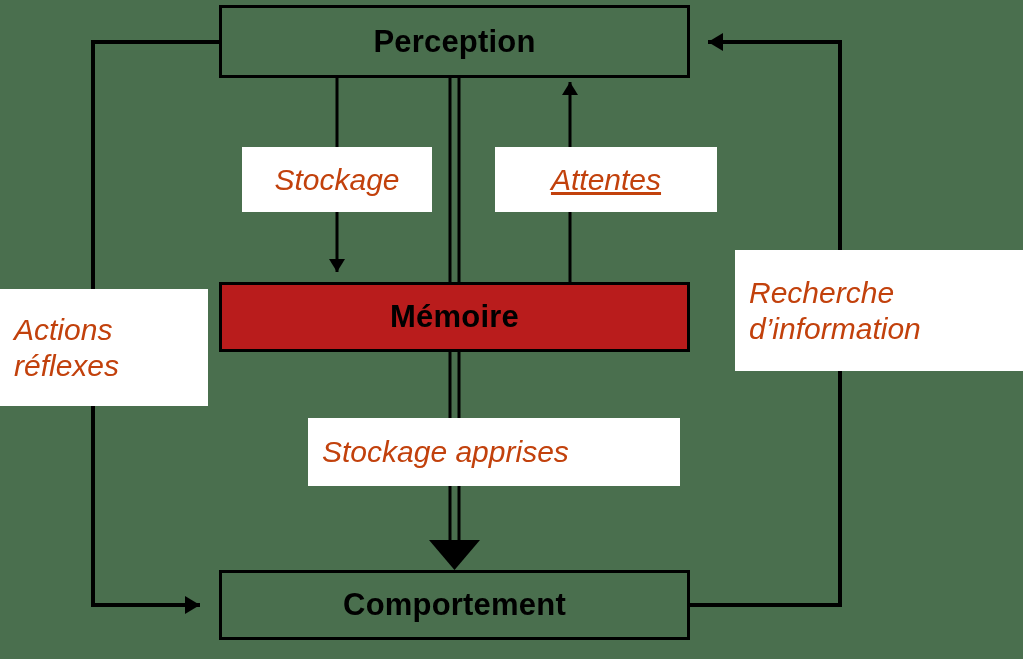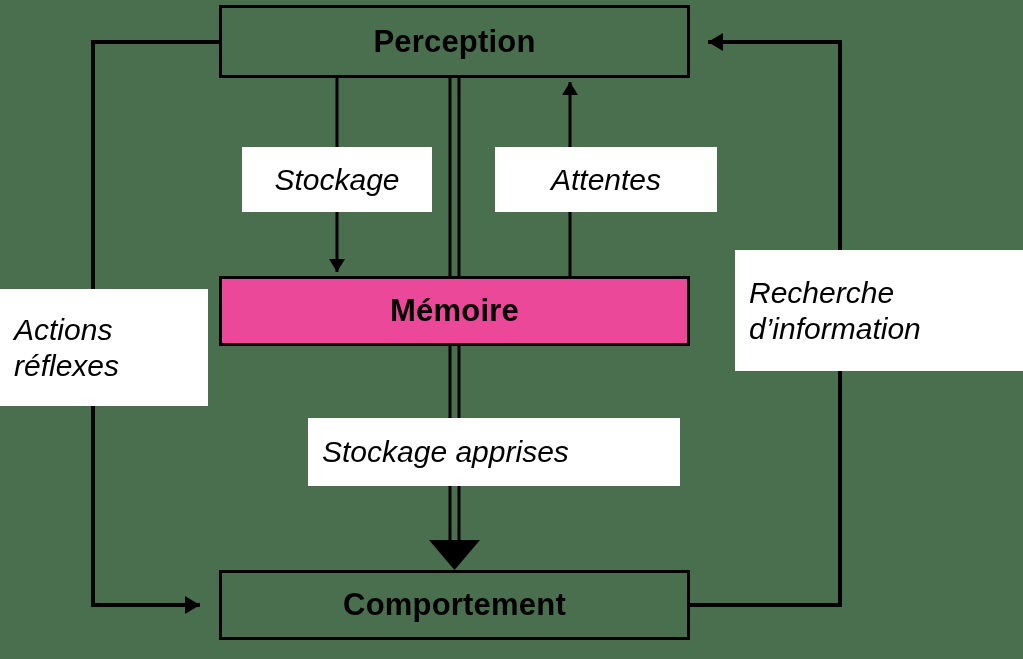--- a/index.html
+++ b/index.html
@@ -45,21 +45,21 @@
   .edge-label {
     position: absolute;
     box-sizing: border-box;
     background: #ffffff;
     display: flex;
     align-items: center;
     padding: 0 14px;
     font-family: "Liberation Sans", sans-serif;
     font-style: italic;
     font-size: 30px;
-    color: #000000;
+    color: #c2410c;
     line-height: 1.18;
     white-space: pre-line;
   }
   .edge-label.center { justify-content: center; padding: 0 10px; }
   .edge-label.left   { justify-content: flex-start; }
 </style>
 </head>
 <body>
 
 <div id="diagram-root">
@@ -100,31 +100,31 @@
 
     <g>
       <path d="M690,605 L840,605 L840,42 L708,42" stroke="#000" stroke-width="4" fill="none" marker-end="url(#arrow-left)"></path>
     </g>
   </svg>
 
   <div class="node-box" id="node-perception" style="left:219px; top:5px; width:471px; height:73px;">
     <span class="node-label">Perception</span>
   </div>
 
-  <div class="node-box" id="node-memoire" style="left:219px; top:276px; width:471px; height:70px; background:#ec4899;">
+  <div class="node-box" id="node-memoire" style="left:219px; top:282px; width:471px; height:70px; background:#b91c1c;">
     <span class="node-label">Mémoire</span>
   </div>
 
   <div class="node-box" id="node-comportement" style="left:219px; top:570px; width:471px; height:70px;align-items:center;">
     <span class="node-label">Comportement</span>
   </div>
 
   <div class="edge-label center" id="label-stockage" style="left:242px; top:147px; width:190px; height:65px;">Stockage</div>
 
-  <div class="edge-label center" id="label-attentes" style="left:495px; top:147px; width:222px; height:65px;">Attentes</div>
+  <div class="edge-label center" id="label-attentes" style="left:495px; top:147px; width:222px; height:65px;text-decoration:underline;">Attentes</div>
 
   <div class="edge-label left" id="label-reflexes" style="left:0px; top:258px; width:208px; height:117px;margin-top:31px;">Actions
 réflexes</div>
 
   <div class="edge-label left" id="label-recherche" style="left:735px; top:250px; width:288px; height:121px;">Recherche
 d’information</div>
 
   <div class="edge-label left" id="label-apprises" style="left:308px; top:418px; width:372px; height:68px;">Stockage apprises</div>
 
 </div>

